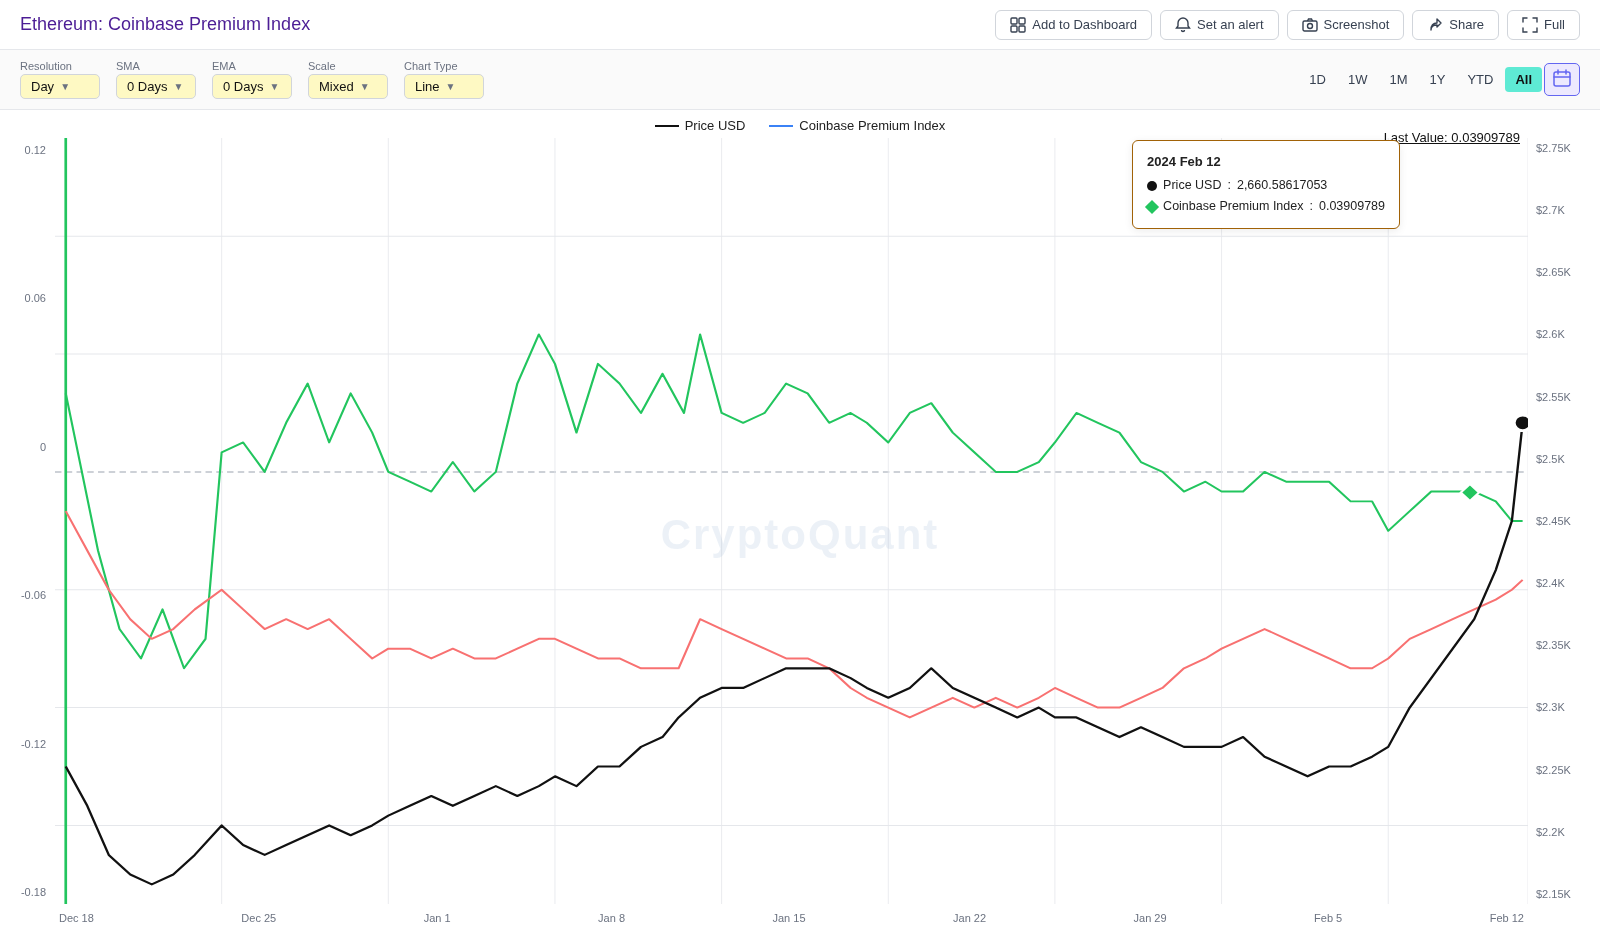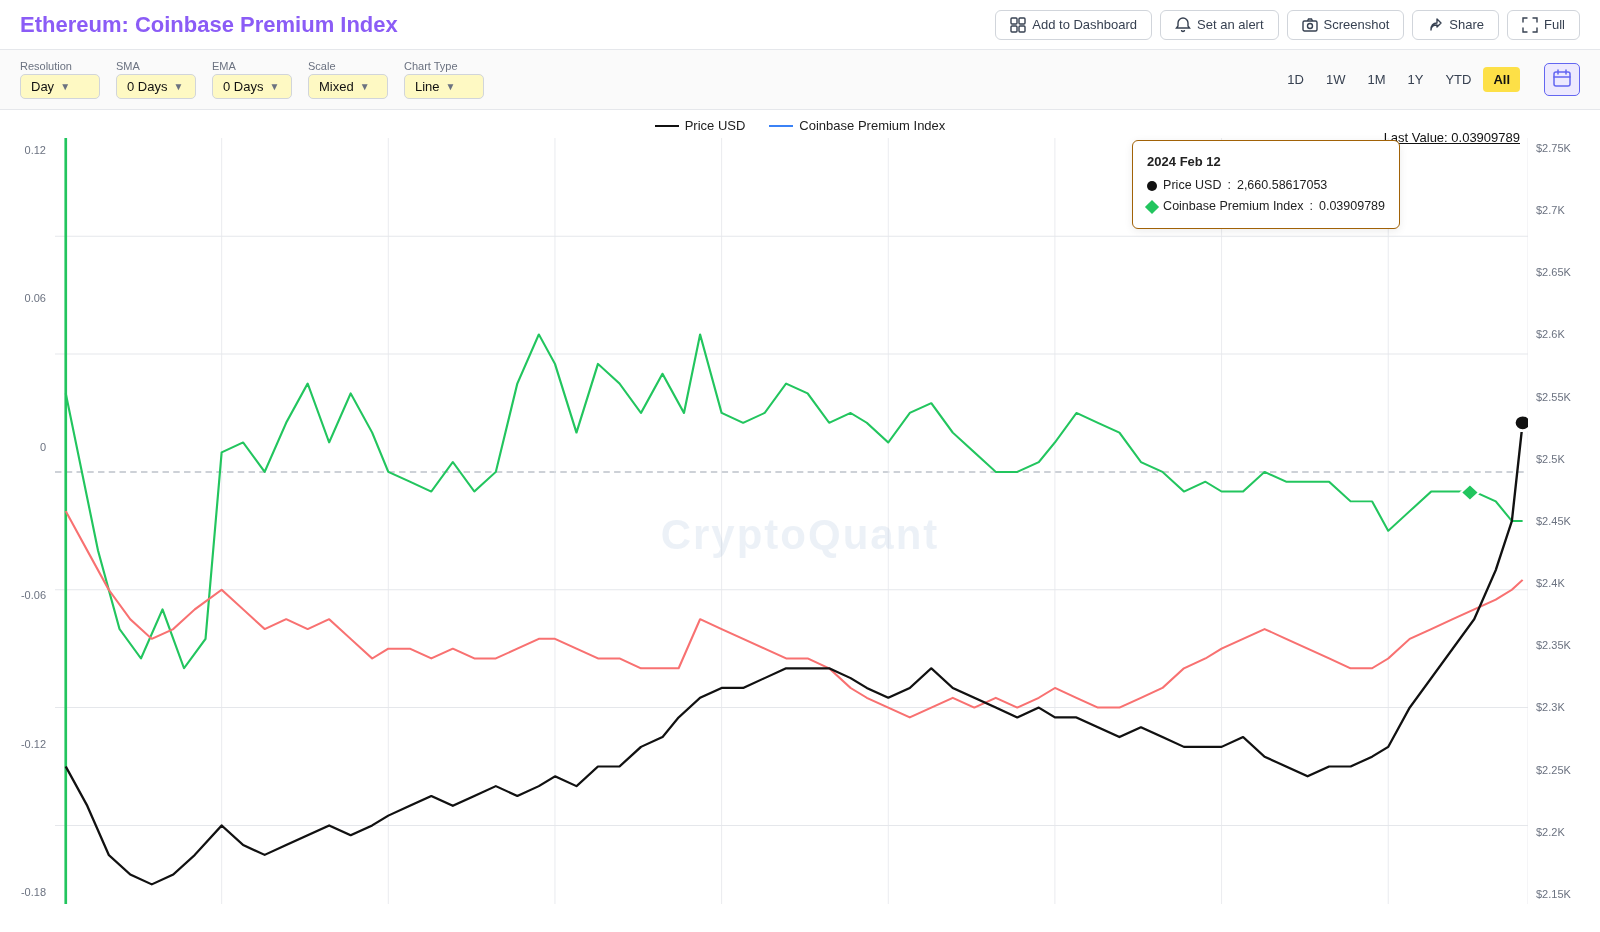--- a/index.html
+++ b/index.html
@@ -3,21 +3,21 @@
   <meta charset="utf-8">
   <style>
     * { box-sizing: border-box; margin: 0; padding: 0; }
     body { background: #fff; font-family: -apple-system, BlinkMacSystemFont, 'Segoe UI', sans-serif; color: #222; width: 1600px; height: 932px; overflow: hidden; }
     
     
     .header {
       display: flex; align-items: center; justify-content: space-between;
       padding: 0 20px; height: 50px; border-bottom: 1px solid #e5e7eb;
     }
-    .header-title { font-size: 22px; font-weight: 700; color: #8b5cf6; }
+    .header-title { font-size: 18px; font-weight: 400; color: #4c1d95; }
     .header-actions { display: flex; align-items: flex-end; gap: 8px; }
     .header-btn {
       display: flex; align-items: center; gap: 6px; padding: 6px 14px;
       border: 1px solid #d1d5db; border-radius: 6px; background: #fff;
       font-size: 13px; cursor: pointer; color: #374151; white-space: nowrap;
     }
     .header-btn svg { flex-shrink: 0; }
 
     
     .toolbar {
@@ -31,21 +31,21 @@
       display: flex; align-items: center; gap: 4px; padding: 4px 10px;
       border: 1px solid #d1d5db; border-radius: 5px; background: #fef9c3;
       font-size: 13px; cursor: pointer; color: #111; min-width: 80px;
     }
     .toolbar-select .arrow { font-size: 10px; color: #6b7280; margin-left: 2px; }
     .time-btns { display: flex; align-items: center; gap: 2px; }
     .time-btn {
       padding: 5px 10px; border: none; background: none; font-size: 13px;
       color: #374151; cursor: pointer; border-radius: 4px;
     }
-    .time-btn.active { font-weight: 600; color: #111; background: #fde047; }
+    .time-btn.active { font-weight: 600; color: #111; background: #5eead4; }
     .cal-btn {
       padding: 5px 8px; border: 1px solid #6366f1; border-radius: 5px;
       background: #ede9fe; color: #6366f1; cursor: pointer; font-size: 14px;
     }
 
     
     .chart-area {
       position: relative; display: flex; flex: 1;
       height: calc(932px - 50px - 60px);
     }
@@ -164,21 +164,21 @@
       </div>
     </div>
     <div class="toolbar-group">
       <span class="toolbar-label">Chart Type</span>
       <div class="toolbar-select">
         <span>Line</span>
         <span class="arrow">▼</span>
       </div>
     </div>
   </div>
-  <div style="display:flex;align-items:center;gap:24px;">
+  <div style="display:flex;align-items:center;gap:2px;">
     <div class="time-btns">
       <button class="time-btn">1D</button>
       <button class="time-btn">1W</button>
       <button class="time-btn">1M</button>
       <button class="time-btn">1Y</button>
       <button class="time-btn">YTD</button>
       <button class="time-btn active">All</button>
     </div>
     <button class="cal-btn">
       <svg width="18" height="18" viewBox="0 0 18 18" fill="none">
@@ -471,20 +471,31 @@
       <span class="y-label-right">$2.5K</span>
       <span class="y-label-right">$2.45K</span>
       <span class="y-label-right">$2.4K</span>
       <span class="y-label-right">$2.35K</span>
       <span class="y-label-right">$2.3K</span>
       <span class="y-label-right">$2.25K</span>
       <span class="y-label-right">$2.2K</span>
       <span class="y-label-right">$2.15K</span>
     </div>
 
+    <div style="position:absolute;bottom:0;left:55px;right:72px;height:28px;display:flex;align-items:center;justify-content:space-between;padding:0 4px;">
+      <span class="x-label">Dec 18</span>
+      <span class="x-label">Dec 25</span>
+      <span class="x-label">Jan 1</span>
+      <span class="x-label">Jan 8</span>
+      <span class="x-label">Jan 15</span>
+      <span class="x-label">Jan 22</span>
+      <span class="x-label">Jan 29</span>
+      <span class="x-label">Feb 5</span>
+      <span class="x-label">Feb 12</span>
+    </div>
 
     <div class="watermark">CryptoQuant</div>
 
     <div class="tooltip">
       <div class="tooltip-date">2024 Feb 12</div>
       <div class="tooltip-row">
         <span class="dot-black"></span>
         <span>Price USD</span>: <span>2,660.58617053</span>
       </div>
       <div class="tooltip-row">

